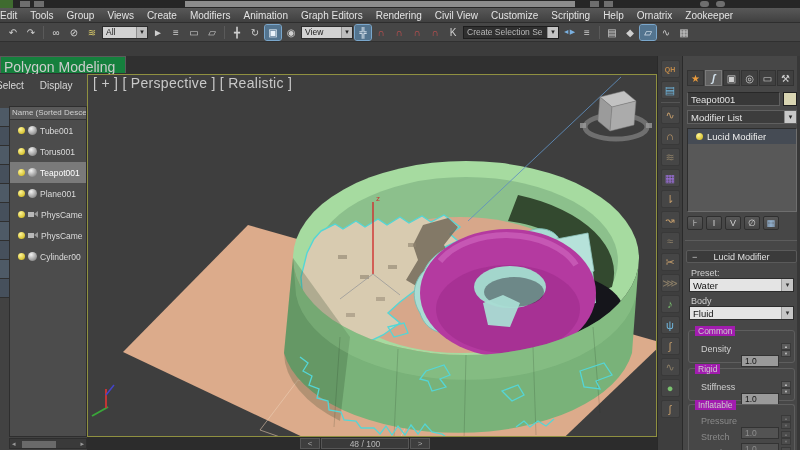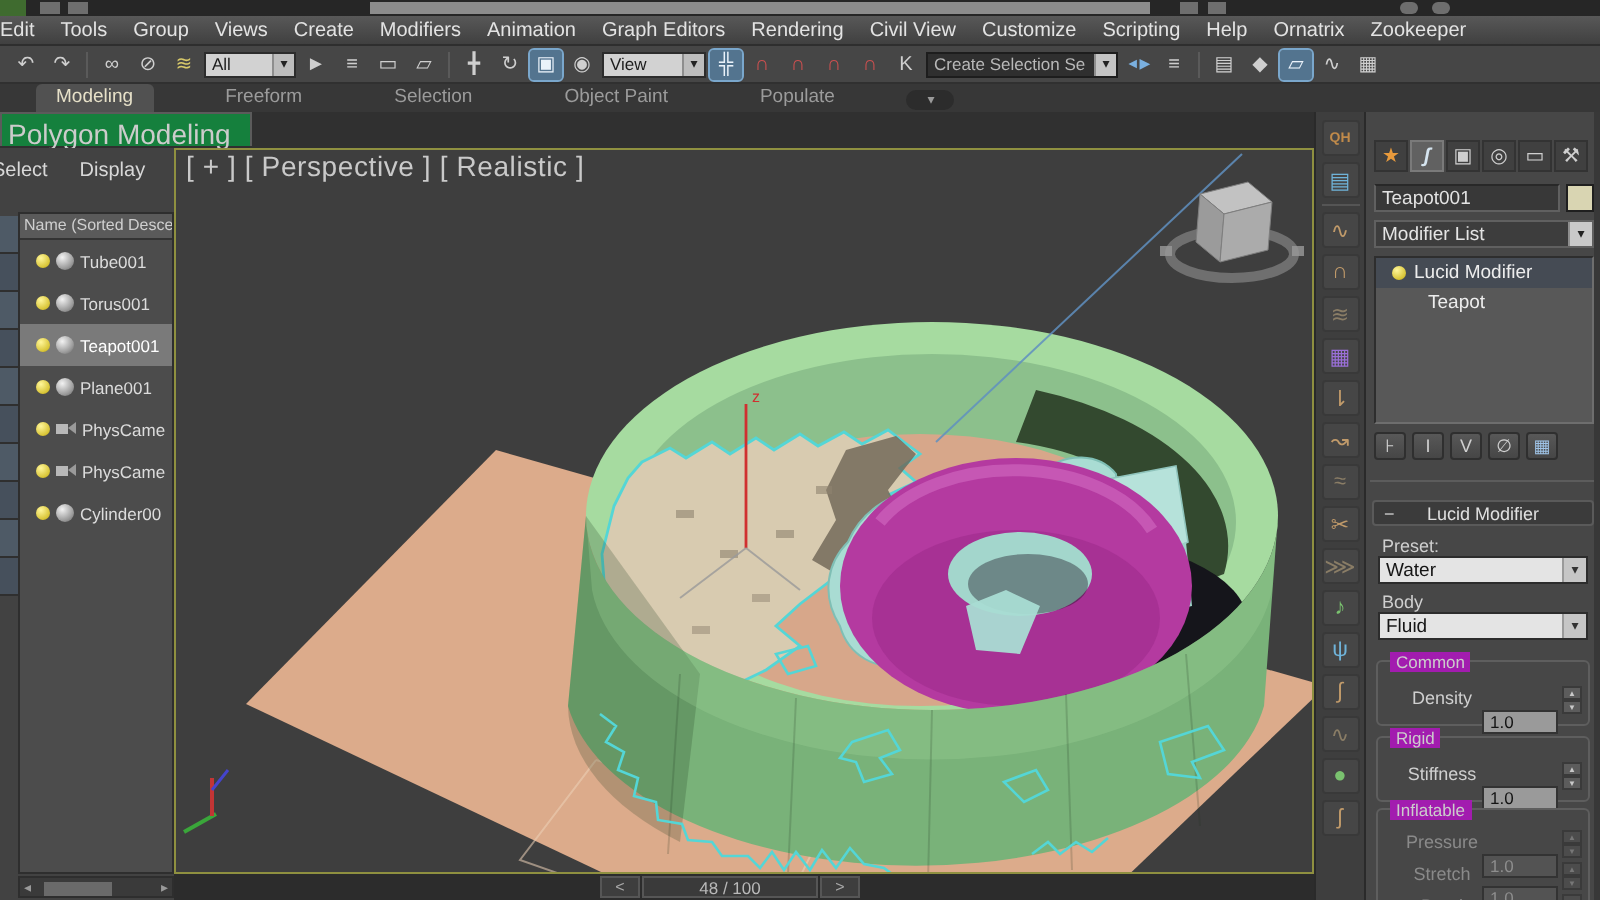--- a/index.html
+++ b/index.html
@@ -132,21 +132,21 @@
   #rollout-hdr { position:absolute; left:3px; top:194px; width:111px; height:13px; background:#3b3b3b;
     border:1px solid #5a5a5a; border-radius:2px; display:flex; align-items:center; }
   #rollout-hdr .minus { position:absolute; left:5px; color:#cfcfcf; font-size:9px; }
   #rollout-hdr .ttl { width:100%; text-align:center; color:#e0e0e0; font-size:9px; }
   .cp-label { position:absolute; left:8px; font-size:9px; color:#cfcfcf; }
   #preset-dd { position:absolute; left:6px; top:222px; width:105px; }
   #body-dd { position:absolute; left:6px; top:250px; width:105px; }
   .group { position:absolute; left:5px; width:107px; border:1px solid #5e5e5e; border-radius:3px; }
   .group .legend { position:absolute; left:6px; top:-5px; background:#a21caf; padding:0 3px;
     font-size:8.5px; color:#cccccc; }
-  .prow { position:absolute; left:12px; right:3px; height:13px; display:flex; align-items:center;text-align:center; }
+  .prow { position:absolute; left:12px; right:3px; height:13px; display:flex; align-items:center; }
   .prow .plabel { flex:1; font-size:9px; color:#cfcfcf; }
   .pfield { width:38px; height:12px; background:#9a9a9a; border:1px solid #333; color:#141414;
     font-size:8.5px; padding-left:3px; display:flex; align-items:center;margin-top:24px; }
   .pspin { width:10px; height:12px; margin-left:2px; display:flex; flex-direction:column; }
   .pspin i { flex:1; background:#5c5c5c; border:1px solid #3a3a3a; font-size:4px; color:#c9c9c9;
     display:flex; align-items:center; justify-content:center; font-style:normal; }
   .disabled .plabel { color:#8a8a8a; }
   .disabled .pfield { background:#535353; color:#8e8e8e; }
   .disabled .pspin i { color:#777; background:#4c4c4c; }
 </style>
@@ -221,28 +221,20 @@
     <span class="tbico" style="color:#7ab0e0;font-size:7px">◄▶</span>
     <span class="tbico">≡</span>
     <span class="tbsep"></span>
     <span class="tbico">▤</span>
     <span class="tbico">◆</span>
     <span class="tbico active">▱</span>
     <span class="tbico">∿</span>
     <span class="tbico">▦</span>
   </div>
 
-  <div id="ribbontabs" class="abs">
-    <span class="rtab active">Modeling</span>
-    <span class="rtab">Freeform</span>
-    <span class="rtab">Selection</span>
-    <span class="rtab">Object Paint</span>
-    <span class="rtab">Populate</span>
-    <span id="ribbon-overflow">▾</span>
-  </div>
   <div id="ribbonpanel" class="abs">
     <div id="polytab">Polygon Modeling</div>
   </div>
 
   <div id="leftpanel" class="abs">
     <div id="explorer-menus">
       <span>Select</span>
       <span>Display</span>
     </div>
     <span id="explorer-dd-arrow">▾</span>
@@ -431,23 +423,20 @@
     </div>
     <div class="dd darkdd" id="modifier-dd">
       <span>Modifier List</span>
       <span class="arr">▾</span>
     </div>
     <div id="stackbox">
       <div class="stkrow sel">
         <span class="bulb"></span>
         <span>Lucid Modifier</span>
       </div>
-      <div class="stkrow">
-        <span class="ind">Teapot</span>
-      </div>
     </div>
     <div id="stackbar">
       <span class="stkbtn">⊦</span>
       <span class="stkbtn">I</span>
       <span class="stkbtn">V</span>
       <span class="stkbtn">∅</span>
       <span class="stkbtn bluish">▦</span>
     </div>
     <div id="cp-divider"></div>
 

